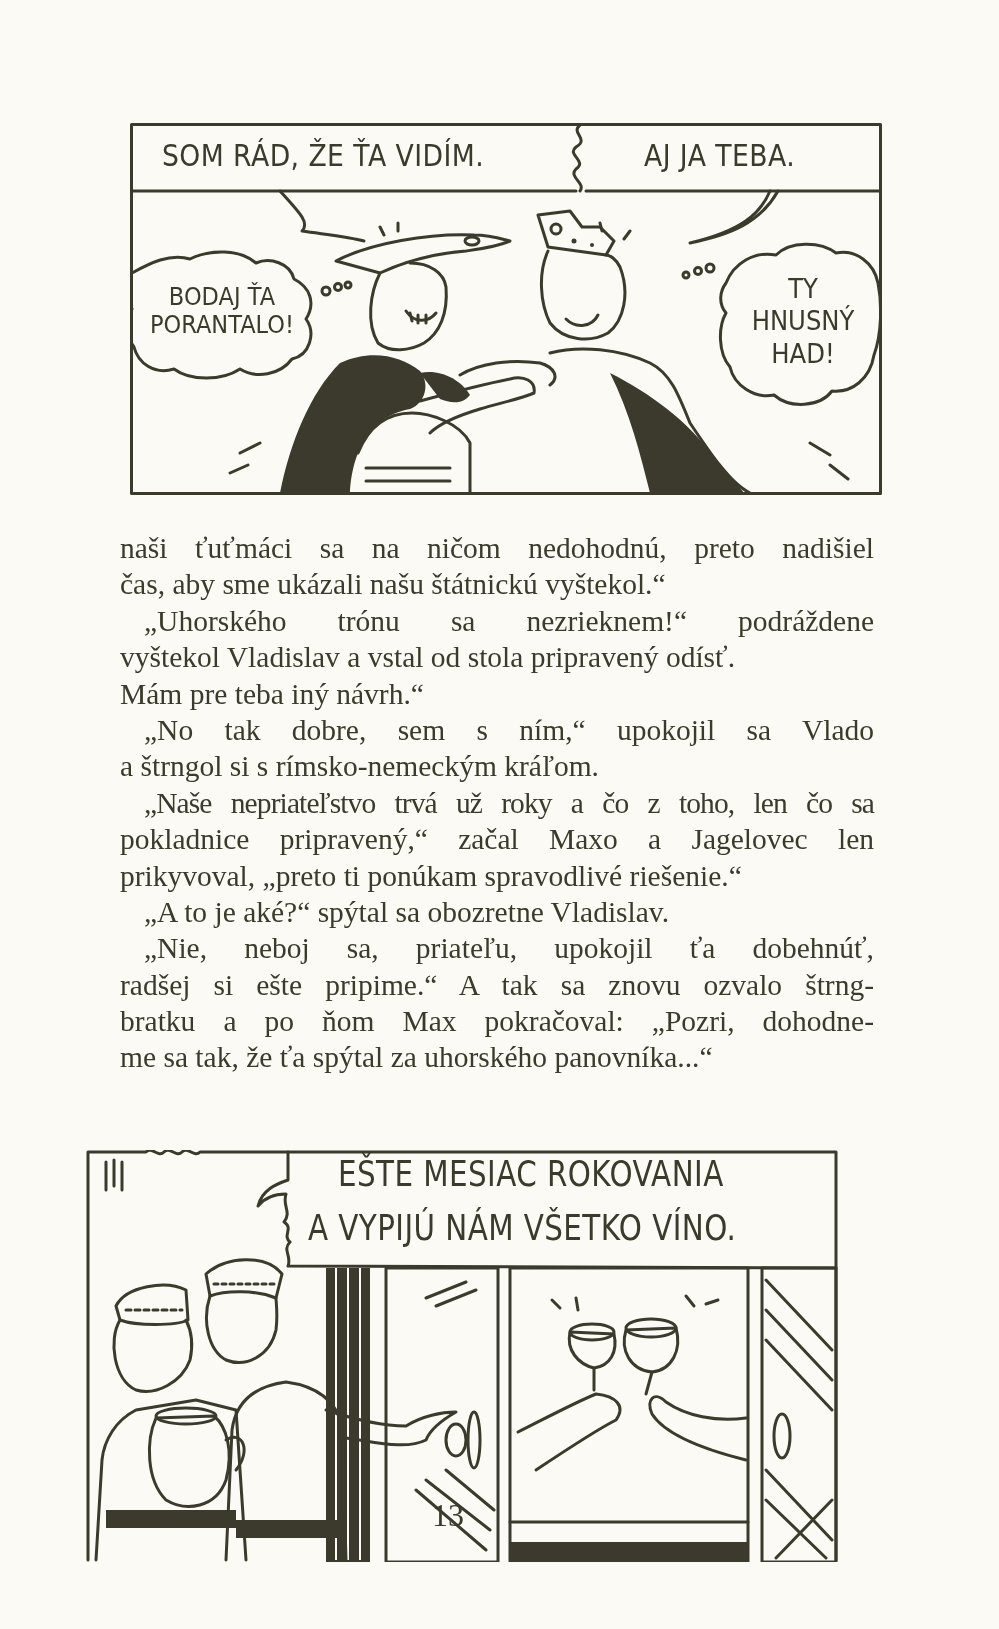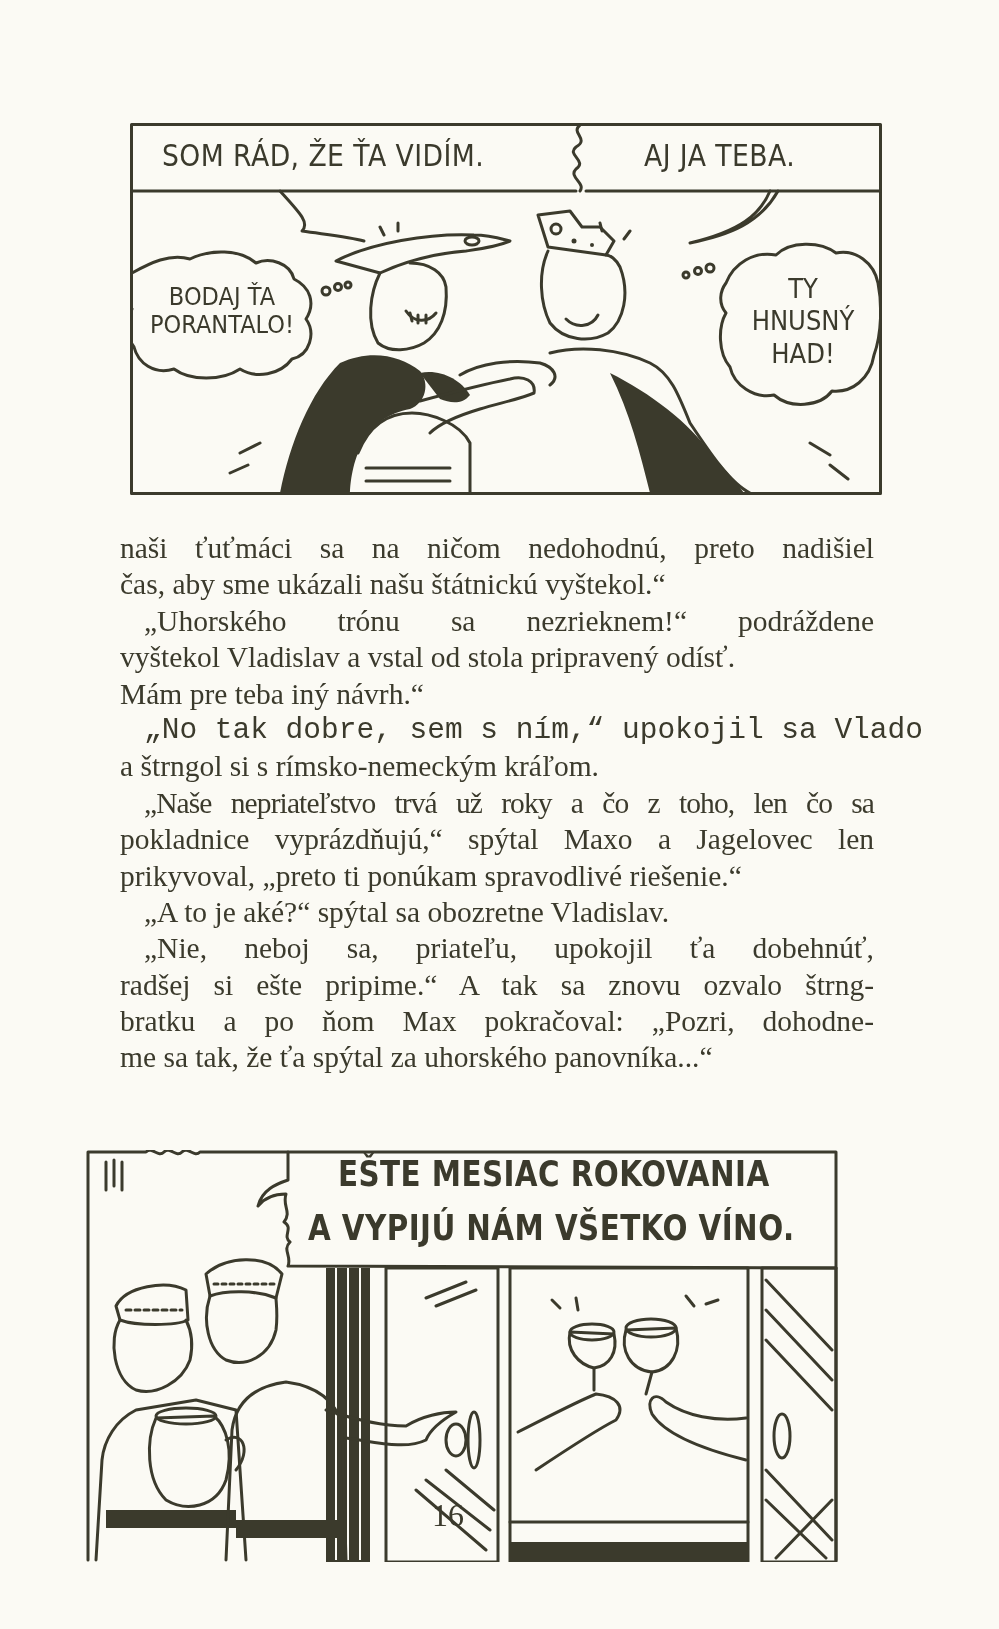--- a/index.html
+++ b/index.html
@@ -31,21 +31,21 @@
     font-family: "Liberation Serif", serif;
     font-size: 29.5px; line-height: 36.4px;
     color: #3b3a2c;
     text-align: justify;
     margin-left: 32px;
   }
   #prose .line { display: block; text-align: justify; text-align-last: justify; height: 36.4px; white-space: nowrap; }
   #prose .line.last { text-align-last: left; }
 
   
-  #panel2 { position: absolute; left: 86px; top: 1150px; width: 752px; height: 412px; font-weight: bold; }
+  #panel2 { position: absolute; left: 86px; top: 1150px; width: 752px; height: 412px; }
   #panel2 svg { position: absolute; left: 0; top: 0; }
   .cap2 {
     position: absolute; font-family: "DejaVu Sans", sans-serif;
     font-size: 35px; color: #3b3a2c; white-space: nowrap;
     transform: scaleX(0.84); transform-origin: left center; letter-spacing: 0.5px;
   }
   #page-number {
     position: absolute; left: 432px; top: 1497px;
     font-family: "Liberation Serif", serif; font-size: 32px; color: #3b3a2c;
   }
@@ -116,24 +116,24 @@
 HNUSNÝ
 HAD!</div>
 </div>
 
 <div id="prose">
   <span class="line">naši ťuťmáci sa na ničom nedohodnú, preto nadišiel</span>
   <span class="line last">čas, aby sme ukázali našu štátnickú vyštekol.“</span>
   <span class="line" style="padding-left:24px;">„Uhorského trónu sa nezrieknem!“ podráždene</span>
   <span class="line last">vyštekol Vladislav a vstal od stola pripravený odísť.</span>
   <span class="line last">Mám pre teba iný návrh.“</span>
-  <span class="line" style="padding-left:24px;font-family:Liberation Mono, monospace;">„No tak dobre, sem s ním,“ upokojil sa Vlado</span>
+  <span class="line" style="padding-left:24px;">„No tak dobre, sem s ním,“ upokojil sa Vlado</span>
   <span class="line last">a štrngol si s rímsko-nemeckým kráľom.</span>
   <span class="line" style="padding-left:24px; letter-spacing:-0.9px;">„Naše nepriateľstvo trvá už roky a čo z toho, len čo sa</span>
-  <span class="line">pokladnice vyprázdňujú,“ spýtal Maxo a Jagelovec len</span>
+  <span class="line">pokladnice pripravený,“ začal Maxo a Jagelovec len</span>
   <span class="line last">prikyvoval, „preto ti ponúkam spravodlivé riešenie.“</span>
   <span class="line last" style="padding-left:24px;">„A to je aké?“ spýtal sa obozretne Vladislav.</span>
   <span class="line" style="padding-left:24px;">„Nie, neboj sa, priateľu, upokojil ťa dobehnúť,</span>
   <span class="line">radšej si ešte pripime.“ A tak sa znovu ozvalo štrng-</span>
   <span class="line">bratku a po ňom Max pokračoval: „Pozri, dohodne-</span>
   <span class="line last">me sa tak, že ťa spýtal za uhorského panovníka...“</span>
 </div>
 
 <div id="panel2">
   <svg width="752" height="412" viewBox="0 0 752 412">
@@ -188,13 +188,13 @@
     <ellipse cx="100" cy="266" rx="30" ry="8" class="ink" stroke-width="2.5"></ellipse>
     <path class="ink" d="M140 290 C156 280, 166 300, 150 320"></path>
 
     <path class="ink" d="M20 12 L20 40 M28 10 L28 36 M36 12 L36 40" stroke-width="2"></path>
   </svg>
 
   <div class="cap2" style="left:252px; top:4px;">EŠTE MESIAC ROKOVANIA</div>
   <div class="cap2" style="left:222px; top:58px;">A VYPIJÚ NÁM VŠETKO VÍNO.</div>
 </div>
 
-<div id="page-number">16</div>
+<div id="page-number">13</div>
 
 </body></html>

